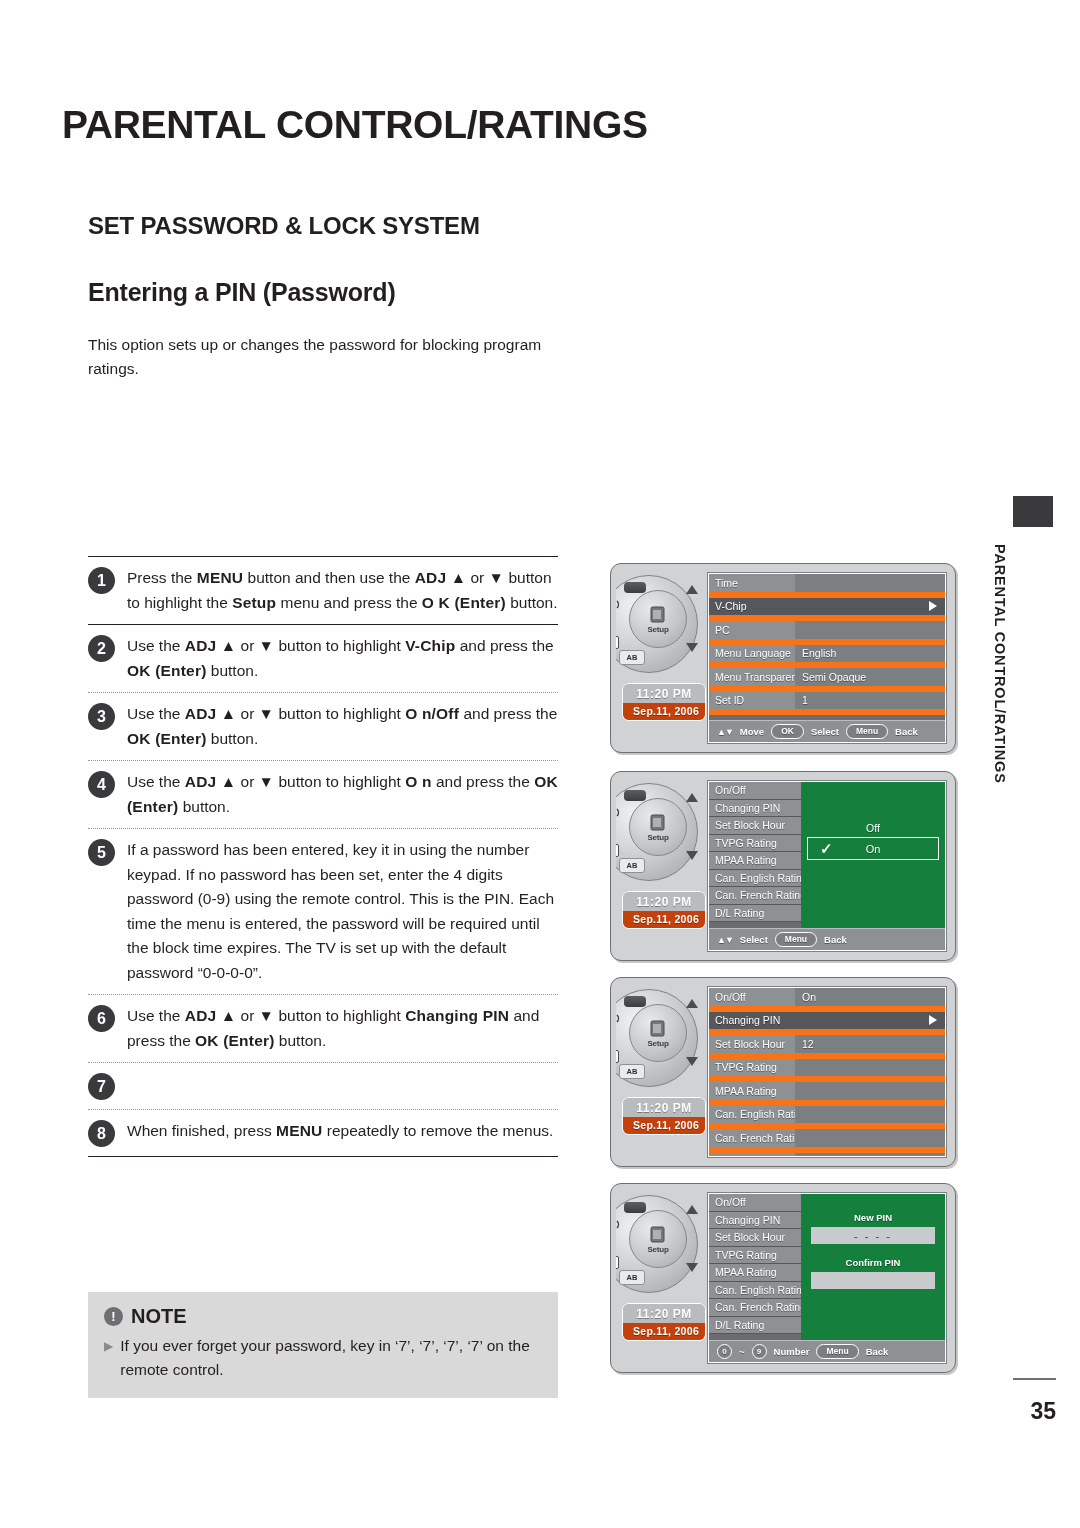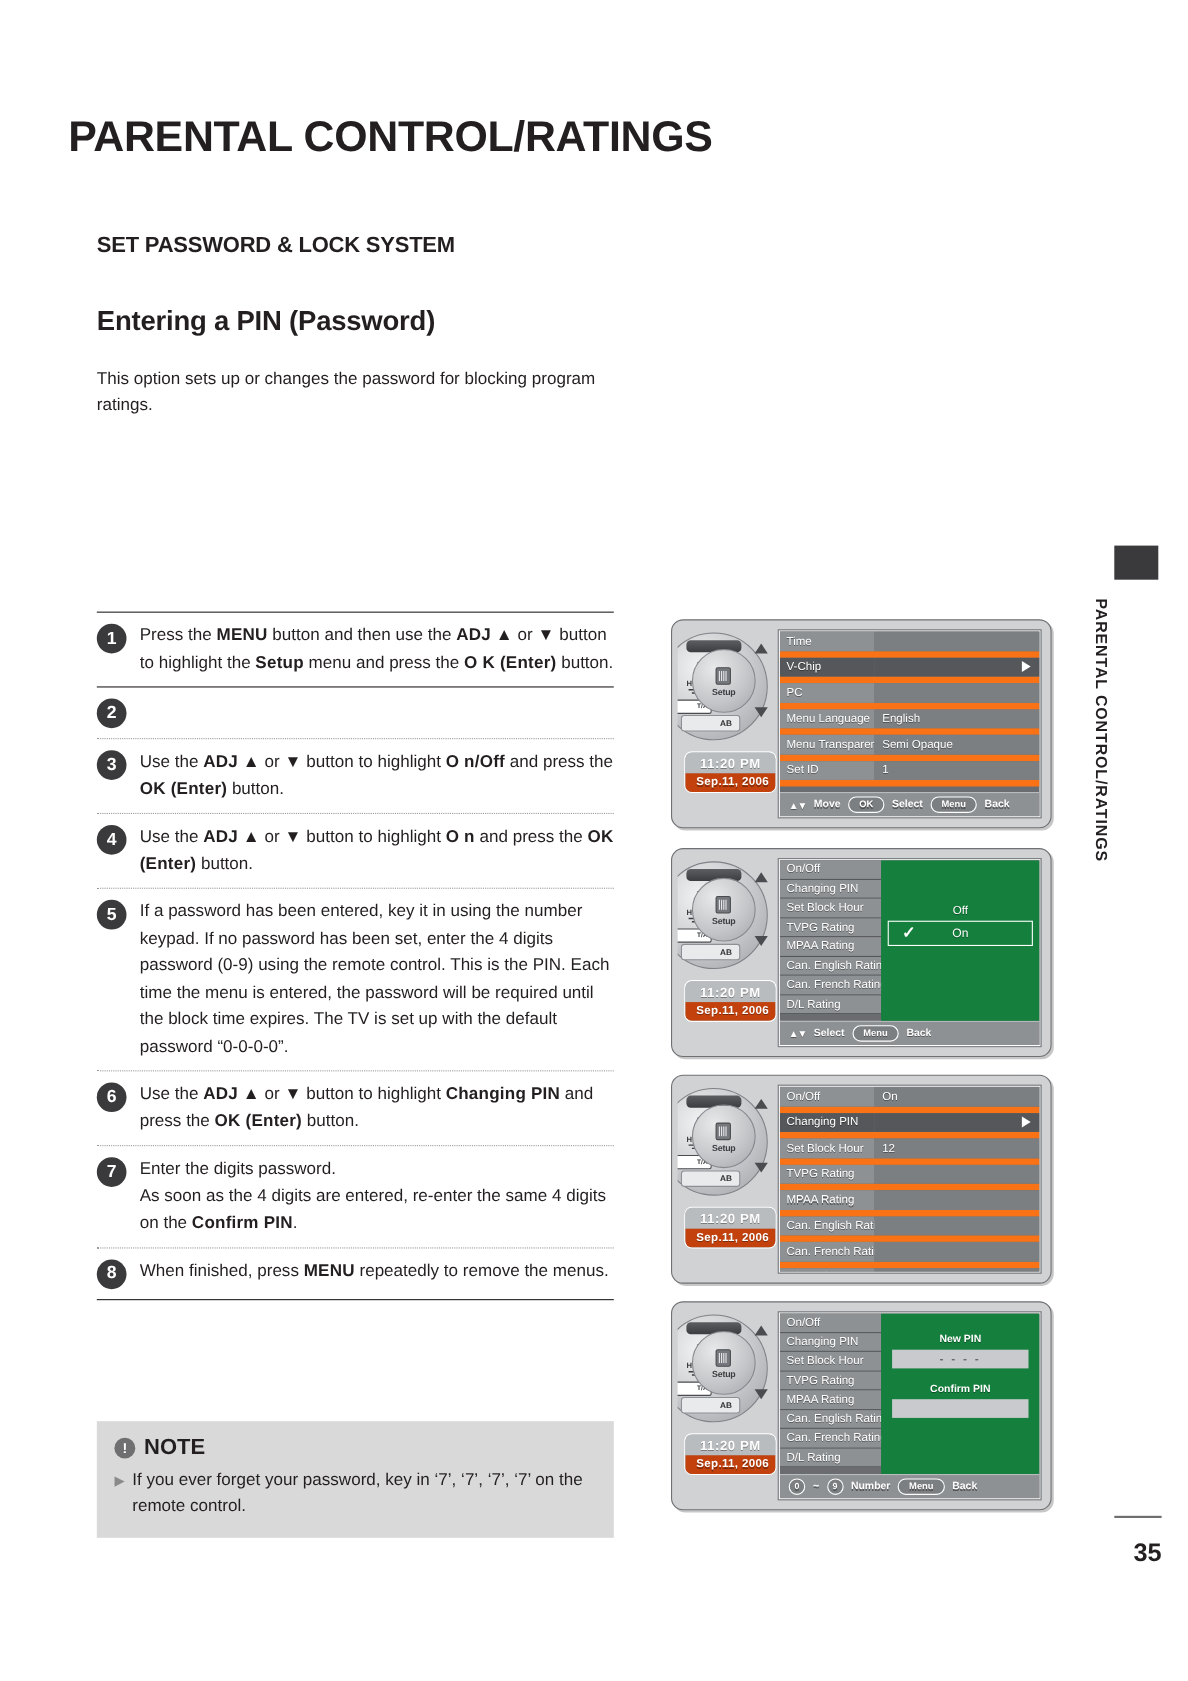--- a/index.html
+++ b/index.html
@@ -23,21 +23,21 @@
     top: 103px;
     font-size: 39px;
     font-weight: bold;
     letter-spacing: -0.3px;
     color: #231f20;
   }
   #section-title {
     position: absolute;
     left: 88px;
     top: 212px;
-    font-size: 20px;
+    font-size: 24px;
     font-weight: bold;
     letter-spacing: -0.2px;
     color: #231f20;
     text-align: right;
   }
   #subsection-title {
     position: absolute;
     left: 88px;
     top: 278px;
     font-size: 25px;
@@ -261,21 +261,20 @@
   .wheel-chip {
     position: absolute;
     background: #3a3c3f;
     color: #eceef0;
     font-size: 6.5px;
     font-weight: bold;
     display: flex;
     align-items: center;
     justify-content: center;
     border-radius: 2px;
-    padding-left: 28px;
   }
   .chip-top {
     left: 23px; top: 6px; width: 22px; height: 11px;
     background: linear-gradient(#5c5e61,#3a3c3f);
     border-radius: 4px;
   }
   .chip-vol { left: 3px; top: 21px; width: 20px; height: 15px; background: transparent; }
   .chip-hh  { left: -5px; top: 40px; width: 22px; height: 16px; background: transparent; }
   .chip-ta  { left: 1px; top: 60px; width: 15px; height: 11px; background: #ffffff; color: #2c2e31; border:1px solid #4a4c4f; font-size: 6px;}
   .chip-ab  { left: 18px; top: 74px; width: 24px; height: 13px; background: #e9eaec; color: #2c2e31; border-radius: 3px; border: 1px solid #8d9095; font-size: 7.5px;}
@@ -514,20 +513,21 @@
   <div class="rule-solid"></div>
 
   <div class="step">
     <div class="step-num">1</div>
     <div class="step-text">Press the <b>MENU</b> button and then use the <b>ADJ</b> <b>▲</b> or <b>▼</b> button to highlight the <b>Setup</b> menu and press the <b>O K (Enter)</b> button.</div>
   </div>
   <div class="rule-solid"></div>
 
   <div class="step">
     <div class="step-num">2</div>
+    <div class="step-text">Use the <b>ADJ</b> <b>▲</b> or <b>▼</b> button to highlight <b>V-Chip</b> and press the <b>OK (Enter)</b> button.</div>
   </div>
   <div class="rule-dotted"></div>
 
   <div class="step">
     <div class="step-num">3</div>
     <div class="step-text">Use the <b>ADJ</b> <b>▲</b> or <b>▼</b> button to highlight <b>O n/Off</b> and press the <b>OK (Enter)</b> button.</div>
   </div>
   <div class="rule-dotted"></div>
 
   <div class="step">
@@ -543,21 +543,20 @@
   <div class="rule-dotted"></div>
 
   <div class="step">
     <div class="step-num">6</div>
     <div class="step-text">Use the <b>ADJ</b> <b>▲</b> or <b>▼</b> button to highlight <b>Changing PIN</b> and press the <b>OK (Enter)</b> button.</div>
   </div>
   <div class="rule-dotted"></div>
 
   <div class="step">
     <div class="step-num">7</div>
-    <div class="step-text">Enter the digits password.<br>As soon as the 4 digits are entered, re-enter the same 4 digits on the <b>Confirm PIN</b>.</div>
   </div>
   <div class="rule-dotted"></div>
 
   <div class="step">
     <div class="step-num">8</div>
     <div class="step-text">When finished, press <b>MENU</b> repeatedly to remove the menus.</div>
   </div>
   <div class="rule-solid"></div>
 </div>
 

